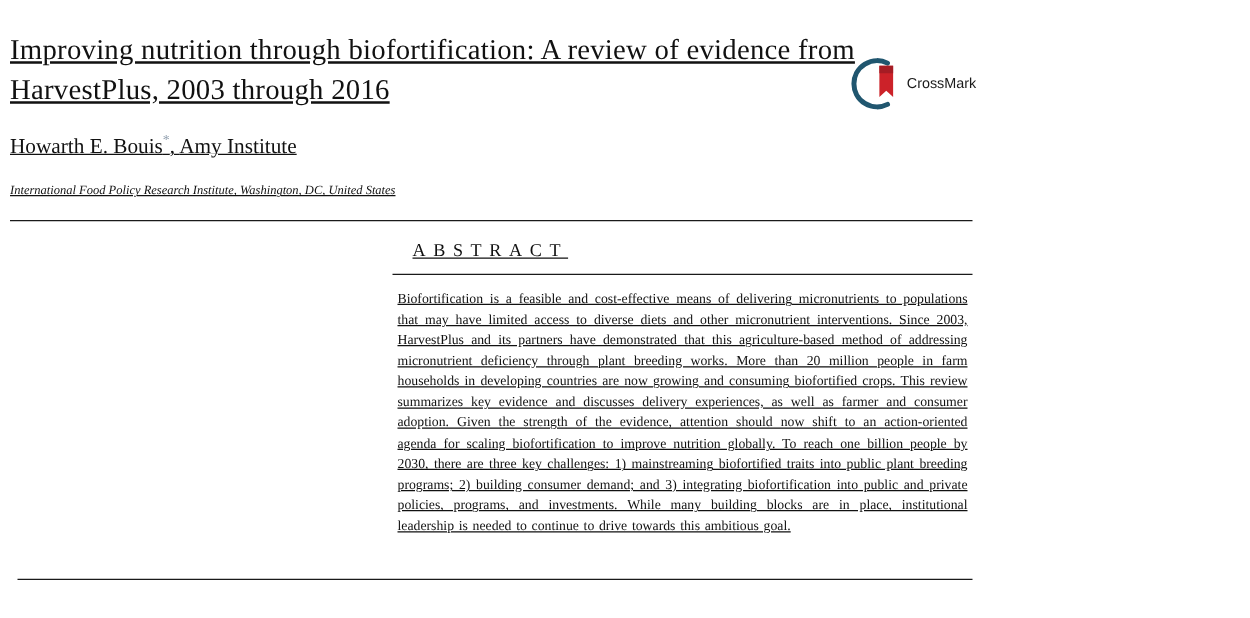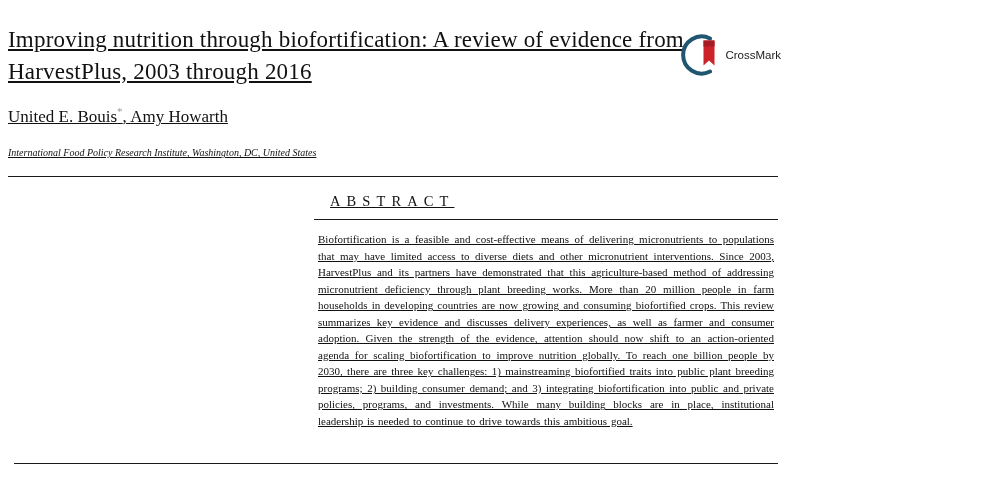--- a/index.html
+++ b/index.html
@@ -74,21 +74,21 @@
     position: absolute;
     left: 14px;
     right: 25px;
     bottom: 30px;
     border: none;
     border-top: 1.3px solid #1a1a1a;
     margin: 0;
   }
   .crossmark {
     position: absolute;
-    top: 32px;
+    top: 44px;
     right: 22px;
     display: flex;
     align-items: center;
     gap: 0;
     cursor: pointer;
     text-align: center;
   }
   .crossmark-label {
     font-family: "Liberation Sans", sans-serif;
     font-size: 11.5px;
@@ -107,21 +107,21 @@
       <svg width="46" height="46" viewBox="0 0 46 46">
         <path d="M31 6.5 A18.5 18.5 0 1 0 31 39.5" fill="none" stroke="#20566f" stroke-width="4" stroke-linecap="round"></path>
         <path d="M24.5 8.5 h11 v25 l-5.5 -5 -5.5 5 z" fill="#cc2229"></path>
         <path d="M24.5 8.5 h11 v6 h-11 z" fill="#a51c24"></path>
       </svg>
     </span>
     <span class="crossmark-label">CrossMark</span>
   </div>
 
   <p class="authors">
-    <span>United E. Bouis</span><span class="author-mark">*</span><span>, </span><span>Amy Howarth</span><span class="author-mark"></span>
+    <span>Howarth E. Bouis</span><span class="author-mark">*</span><span>, </span><span>Amy Institute</span><span class="author-mark"></span>
   </p>
 
   <p class="affiliation">International Food Policy Research Institute, Washington, DC, United States</p>
 
   <hr class="rule-full">
 
   <div class="abstract-section">
     <h2 class="abstract-heading">ABSTRACT</h2>
     <hr class="rule-abstract">
     <p class="abstract-text">Biofortification is a feasible and cost-effective means of delivering micronutrients to populations that may have limited access to diverse diets and other micronutrient interventions. Since 2003, HarvestPlus and its partners have demonstrated that this agriculture-based method of addressing micronutrient deficiency through plant breeding works. More than 20 million people in farm households in developing countries are now growing and consuming biofortified crops. This review summarizes key evidence and discusses delivery experiences, as well as farmer and consumer adoption. Given the strength of the evidence, attention should now shift to an action-oriented agenda for scaling biofortification to improve nutrition globally. To reach one billion people by 2030, there are three key challenges: 1) mainstreaming biofortified traits into public plant breeding programs; 2) building consumer demand; and 3) integrating biofortification into public and private policies, programs, and investments. While many building blocks are in place, institutional leadership is needed to continue to drive towards this ambitious goal.</p>

